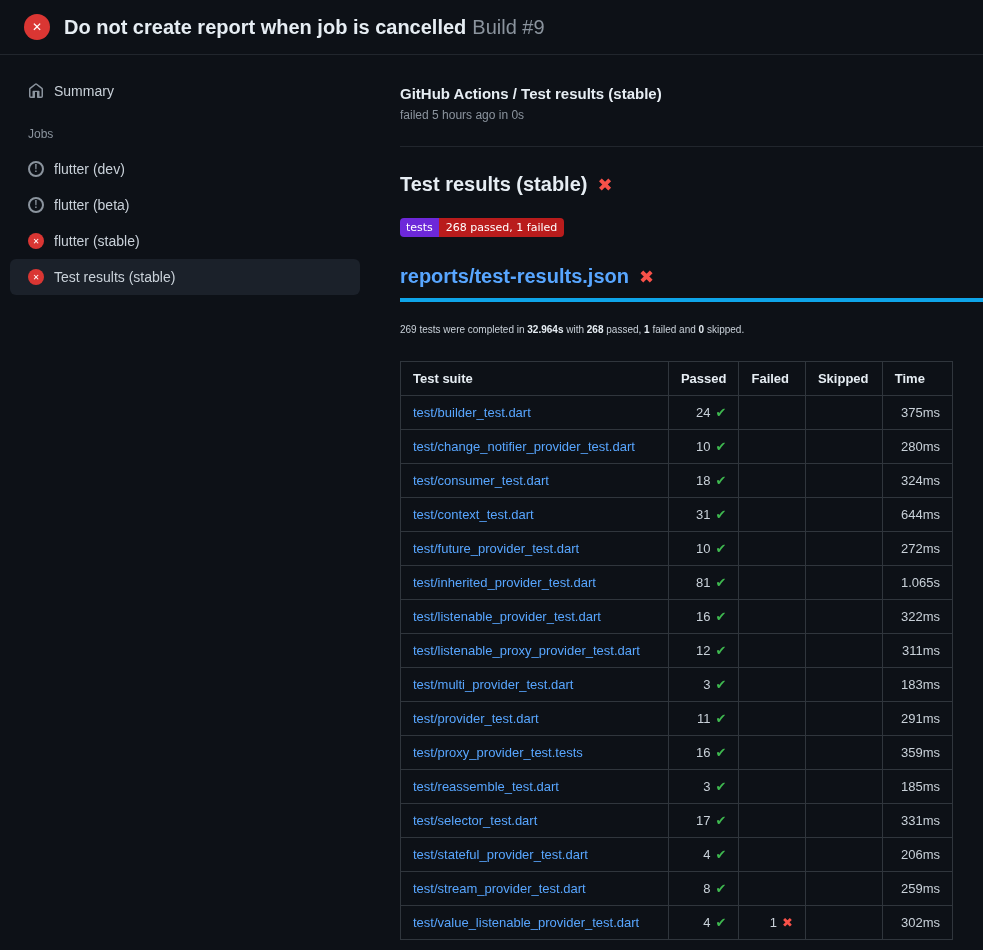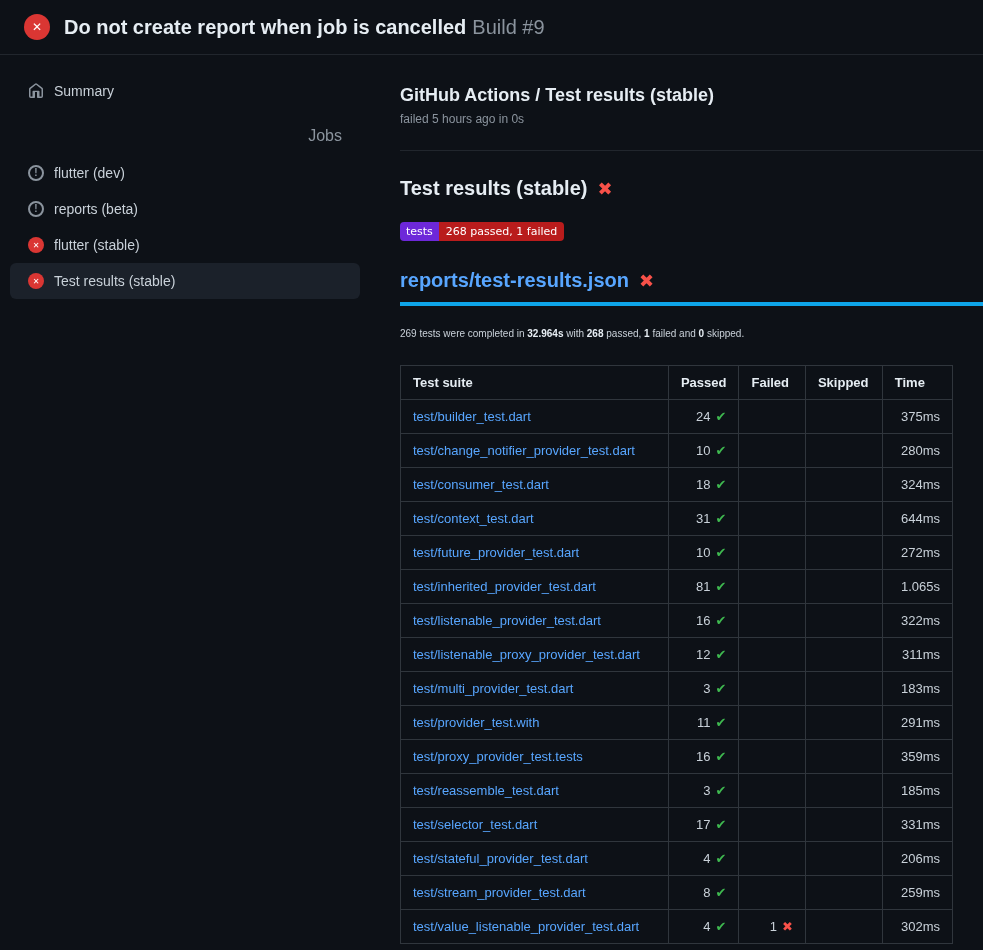--- a/index.html
+++ b/index.html
@@ -31,41 +31,40 @@
 
   
   .sidebar { width: 370px; flex: none; padding: 18px 10px 18px 10px; }
   .side-item {
     display: flex; align-items: center; gap: 10px;
     padding: 10px 18px; border-radius: 6px;
     color: #c9d1d9; cursor: pointer; font-size: 14px;
   }
   .side-item.selected { background: #1b212a; }
   .jobs-heading {
-    color: #8b949e; font-size: 16px;
+    color: #8b949e; font-size: 12px;
     padding: 18px 18px 10px 18px;
-    text-align: right;
   }
   .home-icon { width: 16px; height: 16px; color: #8b949e; flex: none; }
   .stale-icon {
     width: 16px; height: 16px; border-radius: 50%;
     border: 2px solid #8b949e; color: #8b949e;
     font-size: 10px; font-weight: bold; line-height: 12px;
     display: flex; align-items: center; justify-content: center; flex: none;
   }
   .fail-circle {
     width: 16px; height: 16px; border-radius: 50%;
     background: #da3633; color: #ffffff;
     font-size: 8px; font-weight: bold;
     display: flex; align-items: center; justify-content: center; flex: none;
   }
 
   
   .main { flex: 1 1 auto; padding: 30px 0 24px 30px; min-width: 0; }
-  .breadcrumb { font-weight: bold; color: #e6edf3; font-size: 18px; }
+  .breadcrumb { font-weight: bold; color: #e6edf3; font-size: 15px; }
   .run-meta { color: #8b949e; font-size: 12px; margin-top: 6px; }
   .divider { border: none; border-top: 1px solid #21262d; margin: 24px 0 0 0; }
 
   .section-title {
     font-size: 20px; font-weight: bold; color: #e6edf3;
     margin-top: 26px; display: flex; align-items: center; gap: 10px;
   }
   .red-x { color: #f85149; font-size: 18px; font-weight: bold; }
 
   .badge {
@@ -138,21 +137,21 @@
       </div>
 
       <div class="jobs-heading">Jobs</div>
 
       <div class="side-item">
         <span class="stale-icon">!</span>
         <span>flutter (dev)</span>
       </div>
       <div class="side-item">
         <span class="stale-icon">!</span>
-        <span>reports (beta)</span>
+        <span>flutter (beta)</span>
       </div>
       <div class="side-item">
         <span class="fail-circle">✕</span>
         <span>flutter (stable)</span>
       </div>
       <div class="side-item selected">
         <span class="fail-circle">✕</span>
         <span>Test results (stable)</span>
       </div>
     </aside>
@@ -258,21 +257,21 @@
 
   <tr>
     <td class="col-suite"><a href="#" class="suite-link">test/multi_provider_test.dart</a></td>
     <td class="col-passed num"><span>3</span><span class="check">✔</span></td>
     <td class="col-failed num"><span></span><span class="cross"></span></td>
     <td class="col-skipped num"><span></span></td>
     <td class="col-time time">183ms</td>
   </tr>
 
   <tr>
-    <td class="col-suite"><a href="#" class="suite-link">test/provider_test.with</a></td>
+    <td class="col-suite"><a href="#" class="suite-link">test/provider_test.dart</a></td>
     <td class="col-passed num"><span>11</span><span class="check">✔</span></td>
     <td class="col-failed num"><span></span><span class="cross"></span></td>
     <td class="col-skipped num"><span></span></td>
     <td class="col-time time">291ms</td>
   </tr>
 
   <tr>
     <td class="col-suite"><a href="#" class="suite-link">test/proxy_provider_test.tests</a></td>
     <td class="col-passed num"><span>16</span><span class="check">✔</span></td>
     <td class="col-failed num"><span></span><span class="cross"></span></td>

